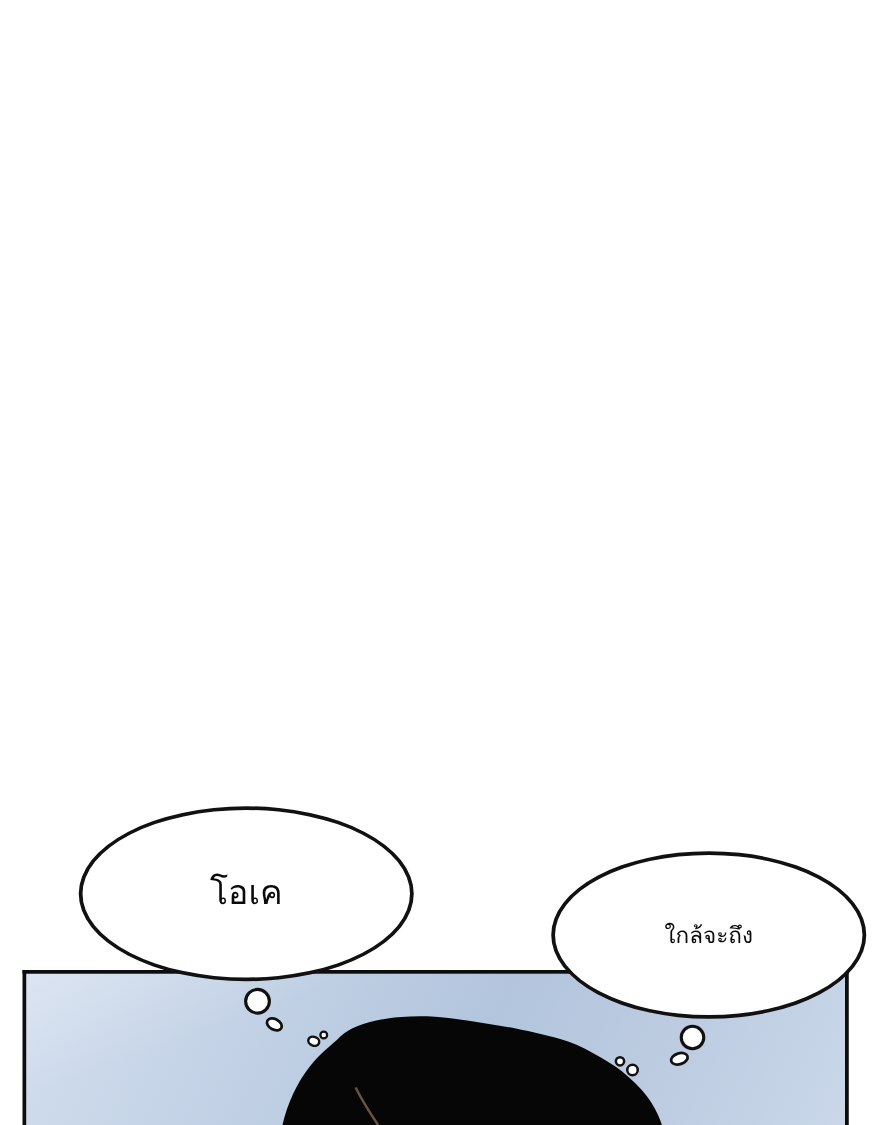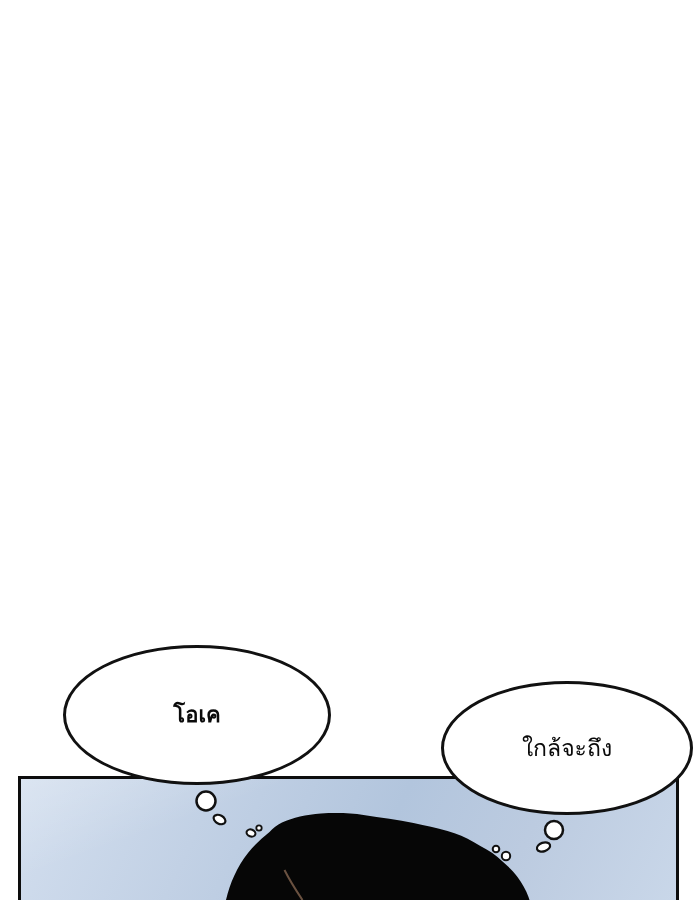--- a/index.html
+++ b/index.html
@@ -49,30 +49,30 @@
     justify-content: center;
     text-align: center;
     color: #0a0a0a;
     z-index: 3;
   }
   #bubble-left {
     left: 63px;
     top: 645px;
     width: 268px;
     height: 140px;
-    font-size: 22px;
+    font-size: 27px;
     line-height: 1.7;
-    font-weight: 700;
+    font-weight: 400;
   }
   #bubble-right {
     left: 441px;
     top: 681px;
     width: 252px;
     height: 134px;
-    font-size: 23px;
+    font-size: 18px;
     line-height: 1.78;
     font-weight: 500;
     align-items: center;
   }
   .bubble-line { white-space: nowrap; }
 </style>
 </head>
 <body>
 
 <div id="page">

